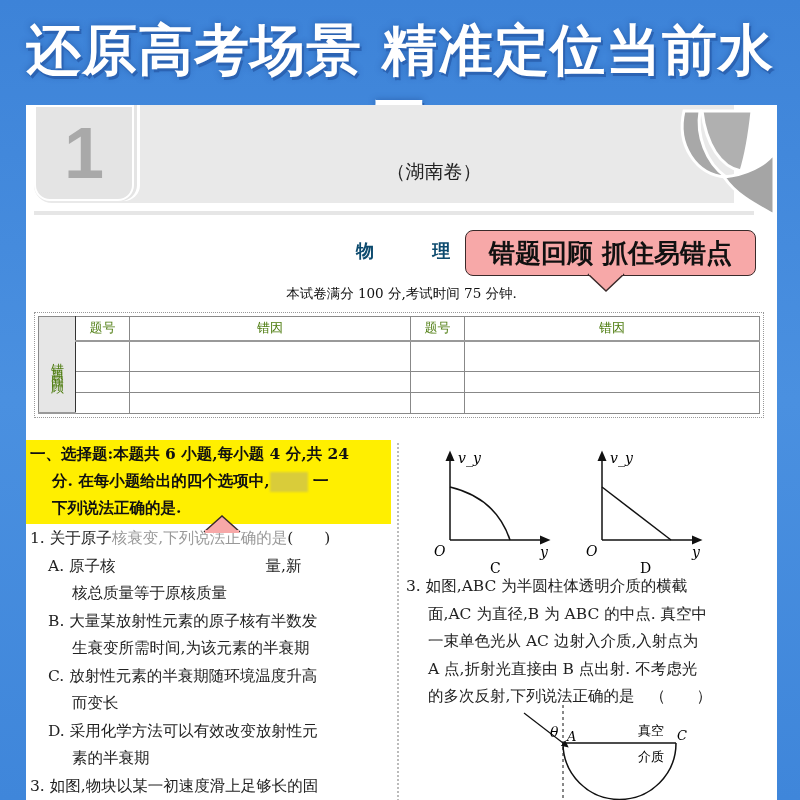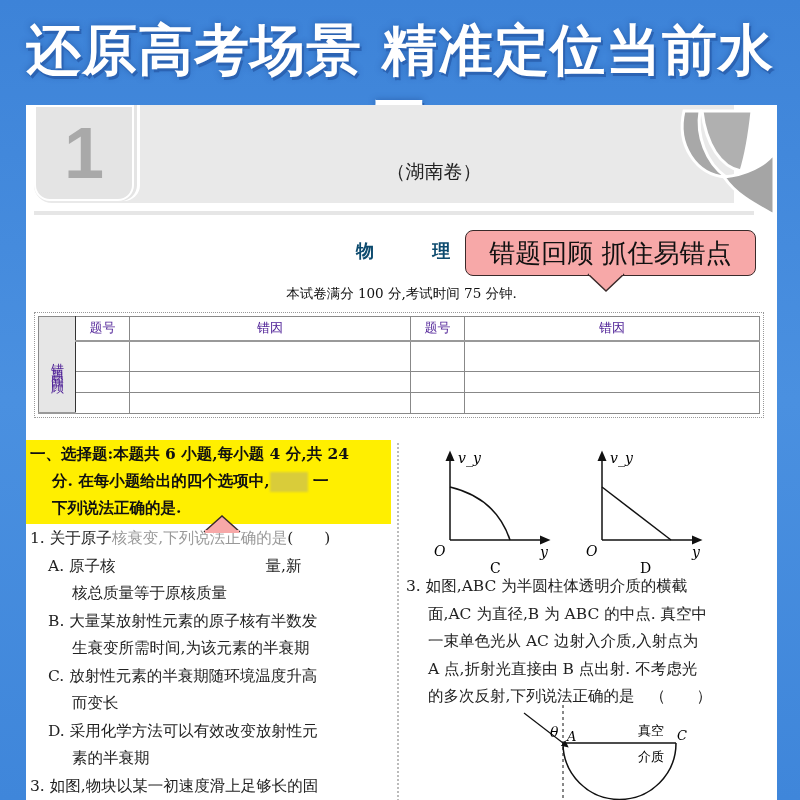--- a/index.html
+++ b/index.html
@@ -41,37 +41,37 @@
   }
   .butterfly { position: absolute; left: 640px; top: 0; width: 110px; height: 110px; }
   .rule { position: absolute; left: 8px; top: 106px; width: 720px; height: 4px; background: #e6e6e6; }
 
   .subject {
     position: absolute; left: 330px; top: 134px; font-size: 18px; font-weight: bold;
     font-family: "DejaVu Serif", serif; letter-spacing: 26px; color: #0c4a6e;
   }
   .callout {
     position: absolute; background: #f7a8a8; border: 1.5px solid #3a2a2a;
-    border-radius: 8px; color: #111; font-weight: 400;
+    border-radius: 8px; color: #111; font-weight: 700;
     display: flex; align-items: center; justify-content: center; white-space: nowrap;
   }
   .callout-1 { left: 439px; top: 125px; width: 291px; height: 46px; font-size: 26px; }
   .callout-2 { left: 89px; top: 426px; width: 216px; height: 48px; font-size: 26px; }
   .tail { position: absolute; }
 
   .exam-info {
     position: absolute; left: 0; top: 180px; width: 751px; text-align: center;
     font-family: "DejaVu Serif", serif; font-size: 13.5px; color: #111;
   }
   .table-wrap {
     position: absolute; left: 8px; top: 207px; width: 730px; height: 106px;
     border: 1.5px dotted #999; padding: 3px;
   }
   table.errors {
-    width: 100%; height: 100%; border-collapse: collapse; font-size: 13px; color: #4c1d95;
+    width: 100%; height: 100%; border-collapse: collapse; font-size: 13px; color: #4d7c0f;
     border: 1.5px solid #333;
   }
   table.errors td { border: 1px solid #888; text-align: center; }
   table.errors tr.head td { border-bottom: 2px solid #999; height: 24px; }
   table.errors td.side {
     width: 36px; background: #e6e6e6; writing-mode: vertical-rl; letter-spacing: 6px;
     font-size: 13px; border-right: 1.5px solid #333;
   }
   .col-divider {
     position: absolute; left: 371px; top: 338px; width: 0; height: 370px;

